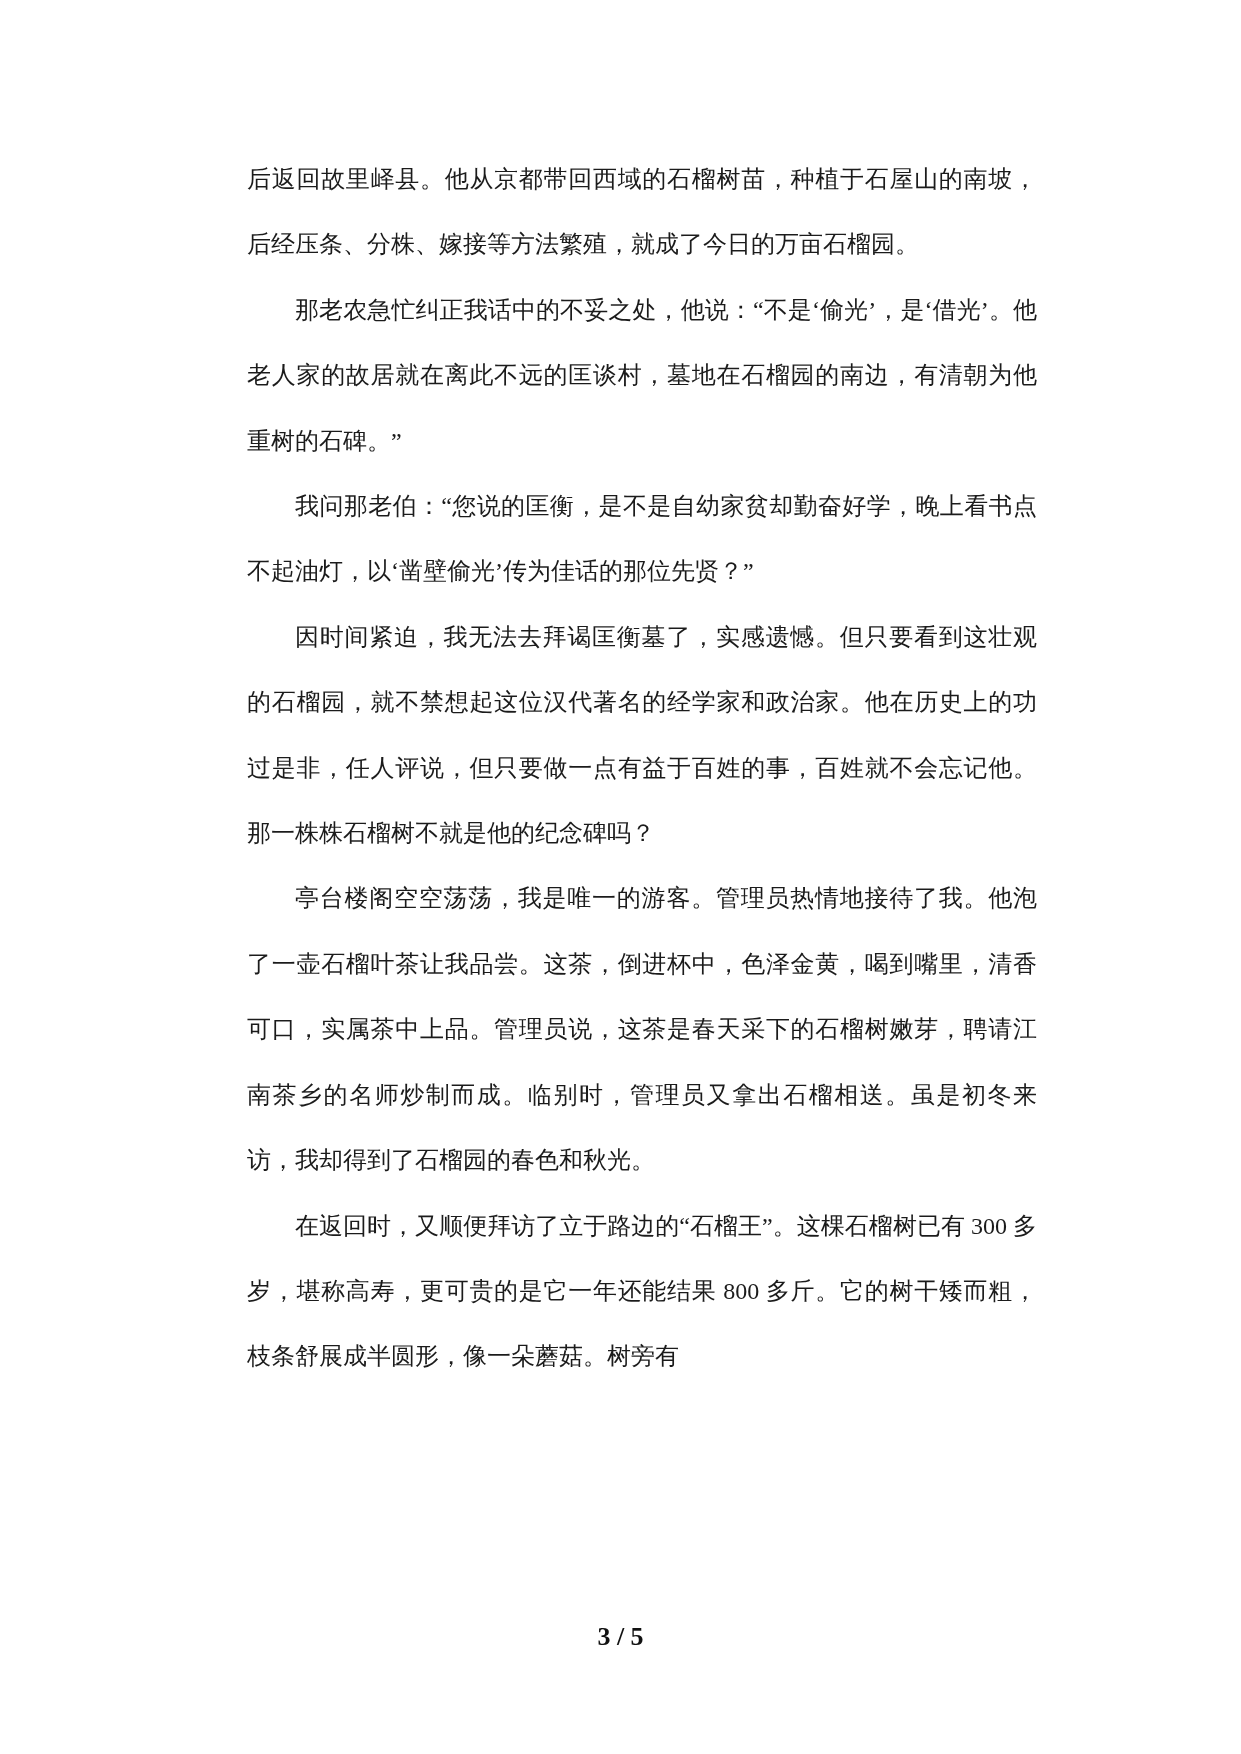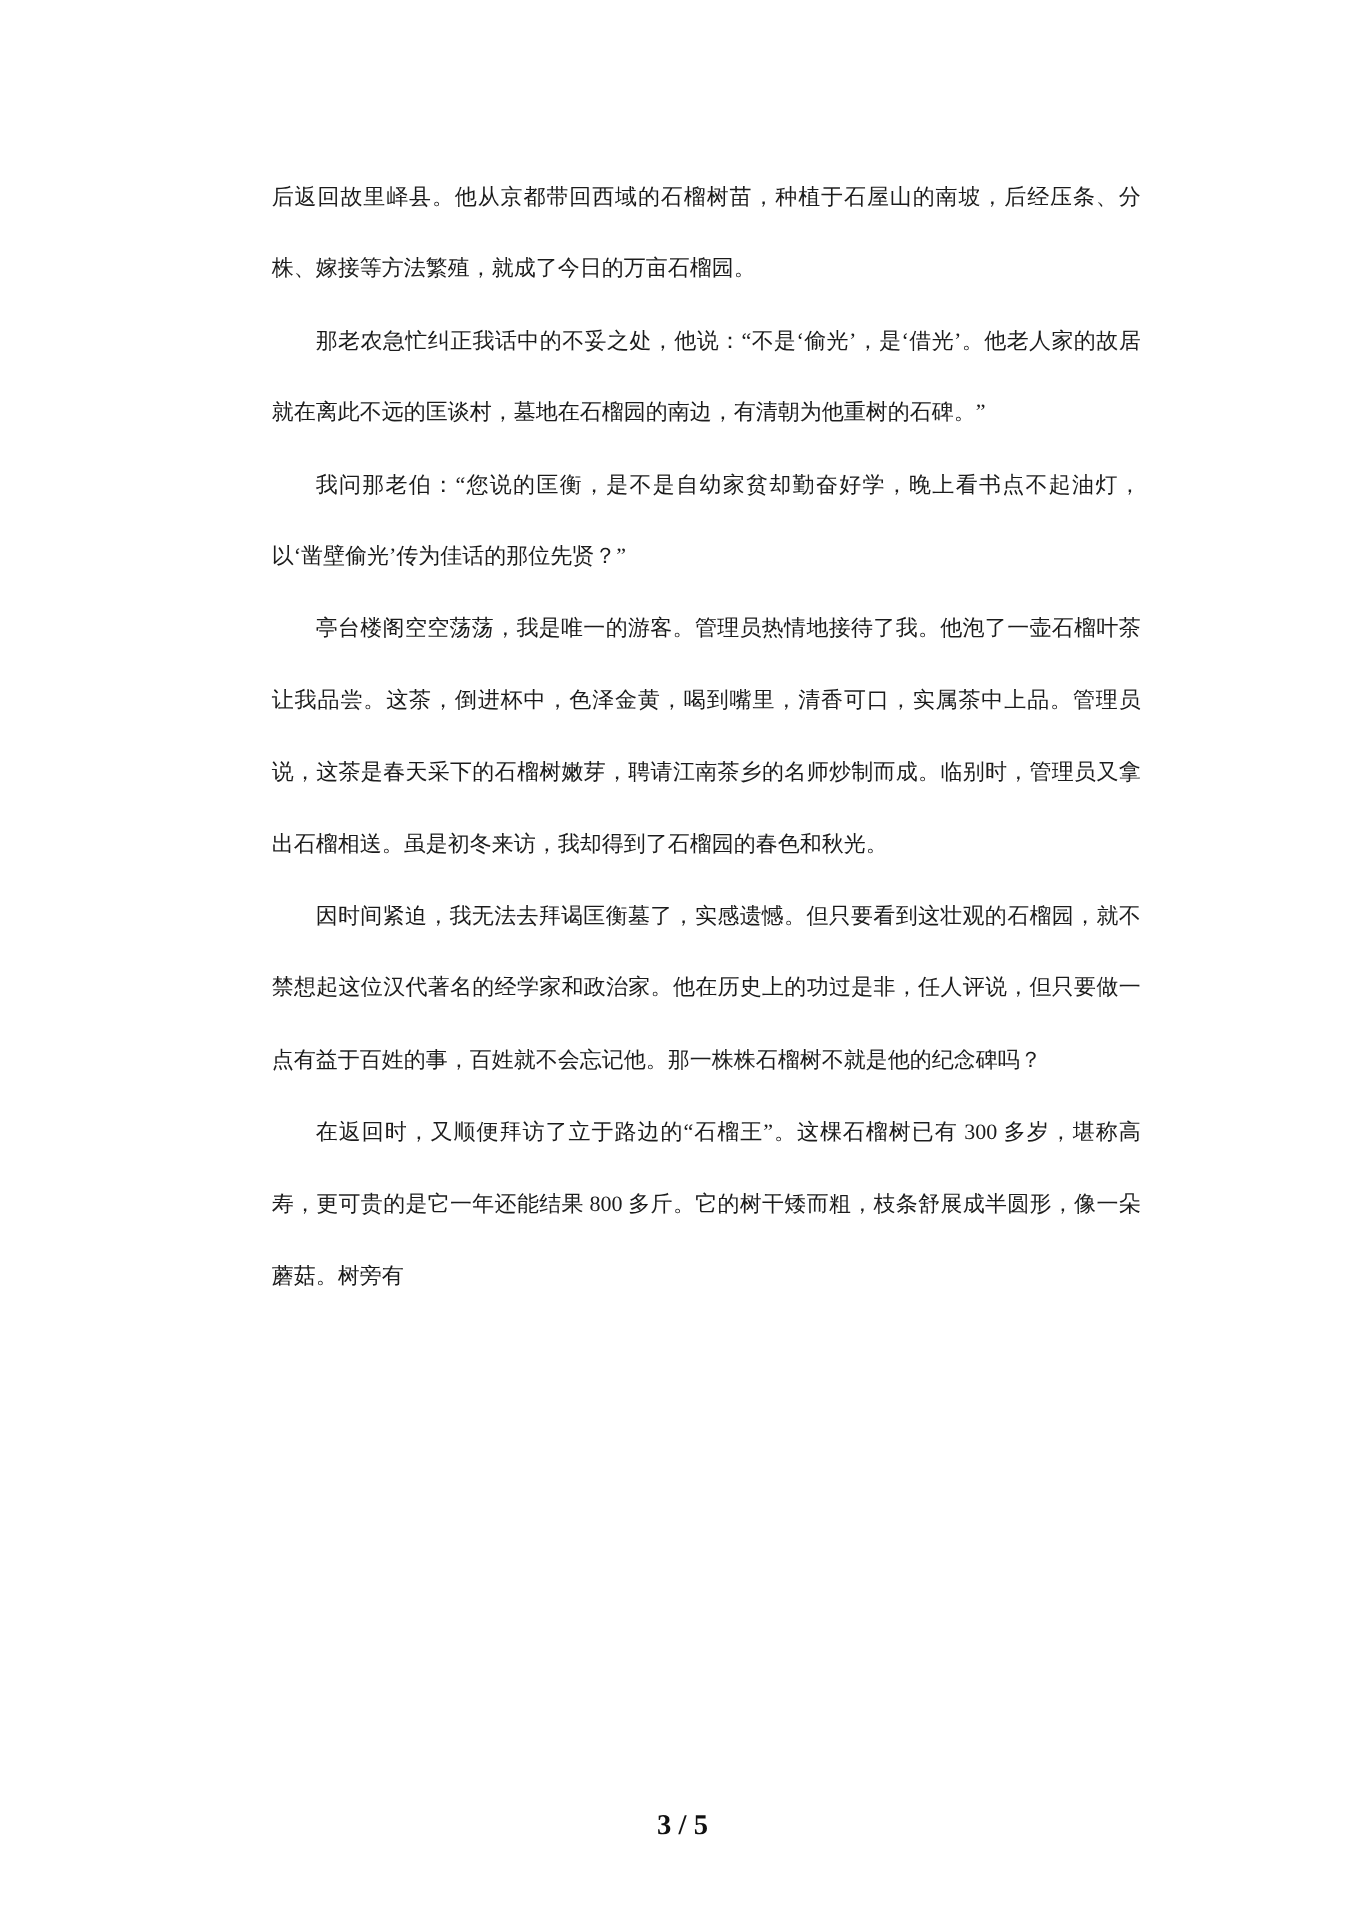--- a/index.html
+++ b/index.html
@@ -14,21 +14,21 @@
     background: #ffffff;
     overflow: hidden;
     font-family: "Liberation Serif", "DejaVu Serif", serif;
     color: #1b1b1b;
   }
   .text-block {
     position: absolute;
     left: 247px;
     top: 147px;
     width: 790px;
-    font-size: 20px;
+    font-size: 24px;
     line-height: 65.4px;
     text-align: justify;
     text-justify: inter-character;
     letter-spacing: 0;
   }
   .text-block p {
     margin: 0;
     padding: 0;
   }
   .text-block p.indent {
@@ -36,30 +36,29 @@
   }
   .page-footer {
     position: absolute;
     left: 0;
     top: 1622px;
     width: 100%;
     text-align: center;
     font-size: 26px;
     font-weight: bold;
     color: #111111;
-    margin-top: 22px;
   }
 </style>
 </head>
 <body>
 
 <div class="page">
   <div class="text-block">
     <p>后返回故里峄县。他从京都带回西域的石榴树苗，种植于石屋山的南坡，后经压条、分株、嫁接等方法繁殖，就成了今日的万亩石榴园。</p>
     <p class="indent">那老农急忙纠正我话中的不妥之处，他说：“不是‘偷光’，是‘借光’。他老人家的故居就在离此不远的匡谈村，墓地在石榴园的南边，有清朝为他重树的石碑。”</p>
     <p class="indent">我问那老伯：“您说的匡衡，是不是自幼家贫却勤奋好学，晚上看书点不起油灯，以‘凿壁偷光’传为佳话的那位先贤？”</p>
+    <p class="indent">因时间紧迫，我无法去拜谒匡衡墓了，实感遗憾。但只要看到这壮观的石榴园，就不禁想起这位汉代著名的经学家和政治家。他在历史上的功过是非，任人评说，但只要做一点有益于百姓的事，百姓就不会忘记他。那一株株石榴树不就是他的纪念碑吗？</p>
     <p class="indent">亭台楼阁空空荡荡，我是唯一的游客。管理员热情地接待了我。他泡了一壶石榴叶茶让我品尝。这茶，倒进杯中，色泽金黄，喝到嘴里，清香可口，实属茶中上品。管理员说，这茶是春天采下的石榴树嫩芽，聘请江南茶乡的名师炒制而成。临别时，管理员又拿出石榴相送。虽是初冬来访，我却得到了石榴园的春色和秋光。</p>
-    <p class="indent">因时间紧迫，我无法去拜谒匡衡墓了，实感遗憾。但只要看到这壮观的石榴园，就不禁想起这位汉代著名的经学家和政治家。他在历史上的功过是非，任人评说，但只要做一点有益于百姓的事，百姓就不会忘记他。那一株株石榴树不就是他的纪念碑吗？</p>
     <p class="indent">在返回时，又顺便拜访了立于路边的“石榴王”。这棵石榴树已有 300 多岁，堪称高寿，更可贵的是它一年还能结果 800 多斤。它的树干矮而粗，枝条舒展成半圆形，像一朵蘑菇。树旁有</p>
   </div>
 
   <div class="page-footer">3 / 5</div>
 </div>
 
 </body></html>

